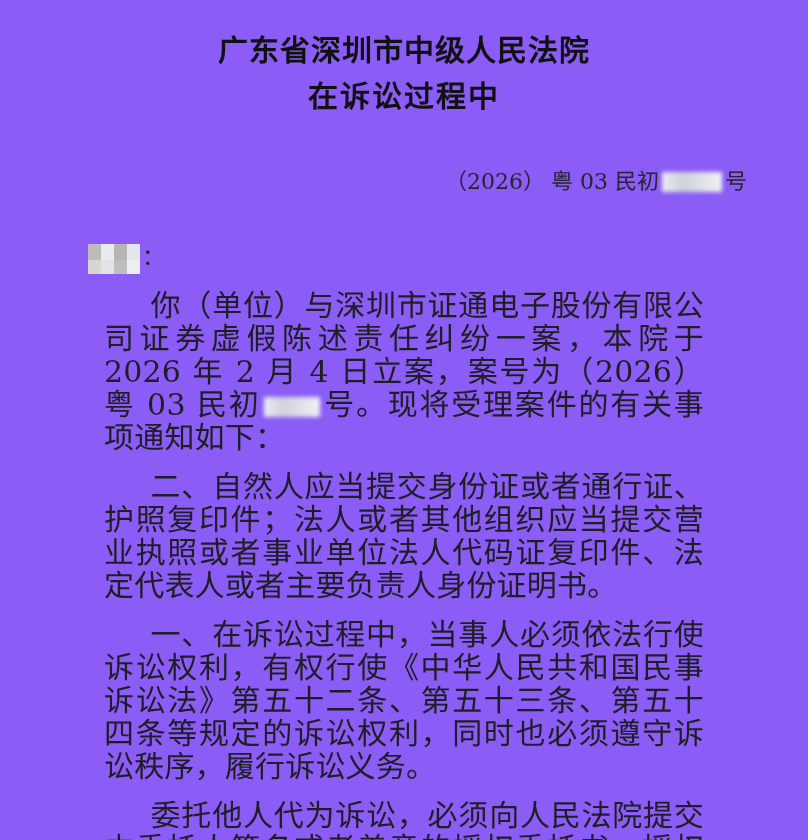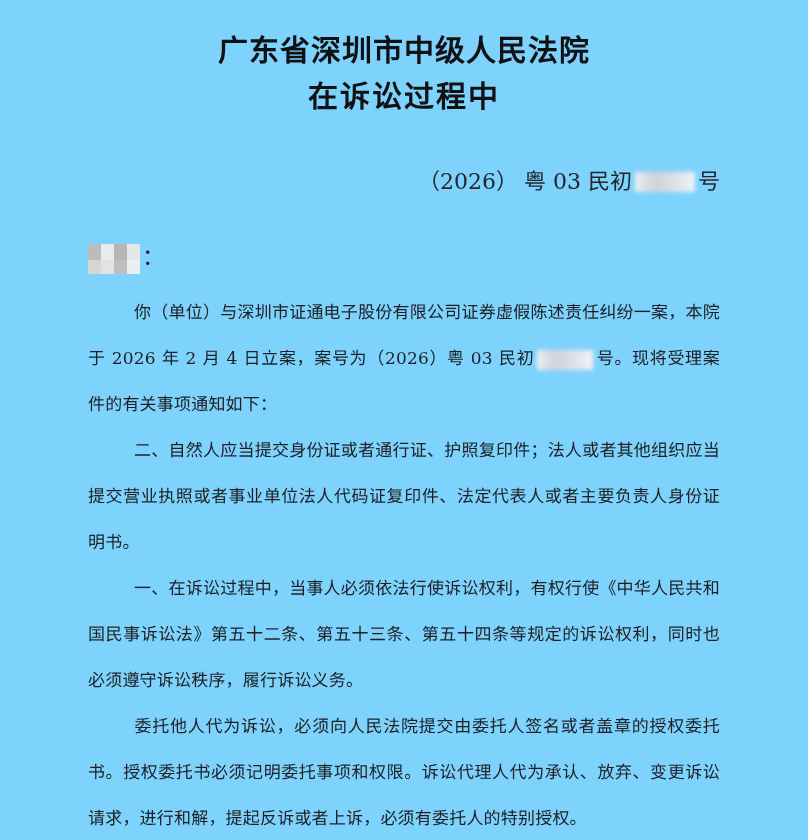--- a/index.html
+++ b/index.html
@@ -14,21 +14,21 @@
     font-family: "DejaVu Serif", "Liberation Serif", serif;
     color: #1b1b1f;
     overflow: hidden;
     position: relative;
   }
 
   .page {
     position: relative;
     width: 808px;
     height: 840px;
-    background: #7dd3fc;
+    background: #8b5cf6;
     box-sizing: border-box;
   }
 
   
   .title-block {
     padding-top: 28px;
     text-align: center;
   }
   .doc-title-line {
     font-family: "DejaVu Serif", "Liberation Serif", serif;
@@ -39,21 +39,21 @@
     color: #111114;
     white-space: nowrap;
   }
   .doc-title-line.second {
     letter-spacing: 2px;
   }
 
   
   .case-no-row {
     margin-top: 44px;
-    padding-right: 88px;
+    padding-right: 61px;
     text-align: right;
     font-size: 22px;
     line-height: 34px;
     color: #25252b;
     white-space: nowrap;
   }
   .case-no-row .seg {
     display: inline-block;
     vertical-align: middle;
   }
@@ -133,27 +133,27 @@
     color: #1d1d22;
     margin-left: 1px;
   }
 
   
   .body-block {
     margin-top: 16px;
     padding: 0 88px;
   }
   .para {
-    font-size: 17px;
-    line-height: 46px;
+    font-size: 30px;
+    line-height: 33px;
     color: #1e1e24;
     text-align: justify;
     text-justify: inter-character;
     letter-spacing: 0.2px;
-    margin: 0;
+    margin: 16px;
   }
   .para + .para { margin-top: 0; }
   .para .indent {
     display: inline-block;
     width: 46px;
   }
 </style>
 </head>
 <body>
 

